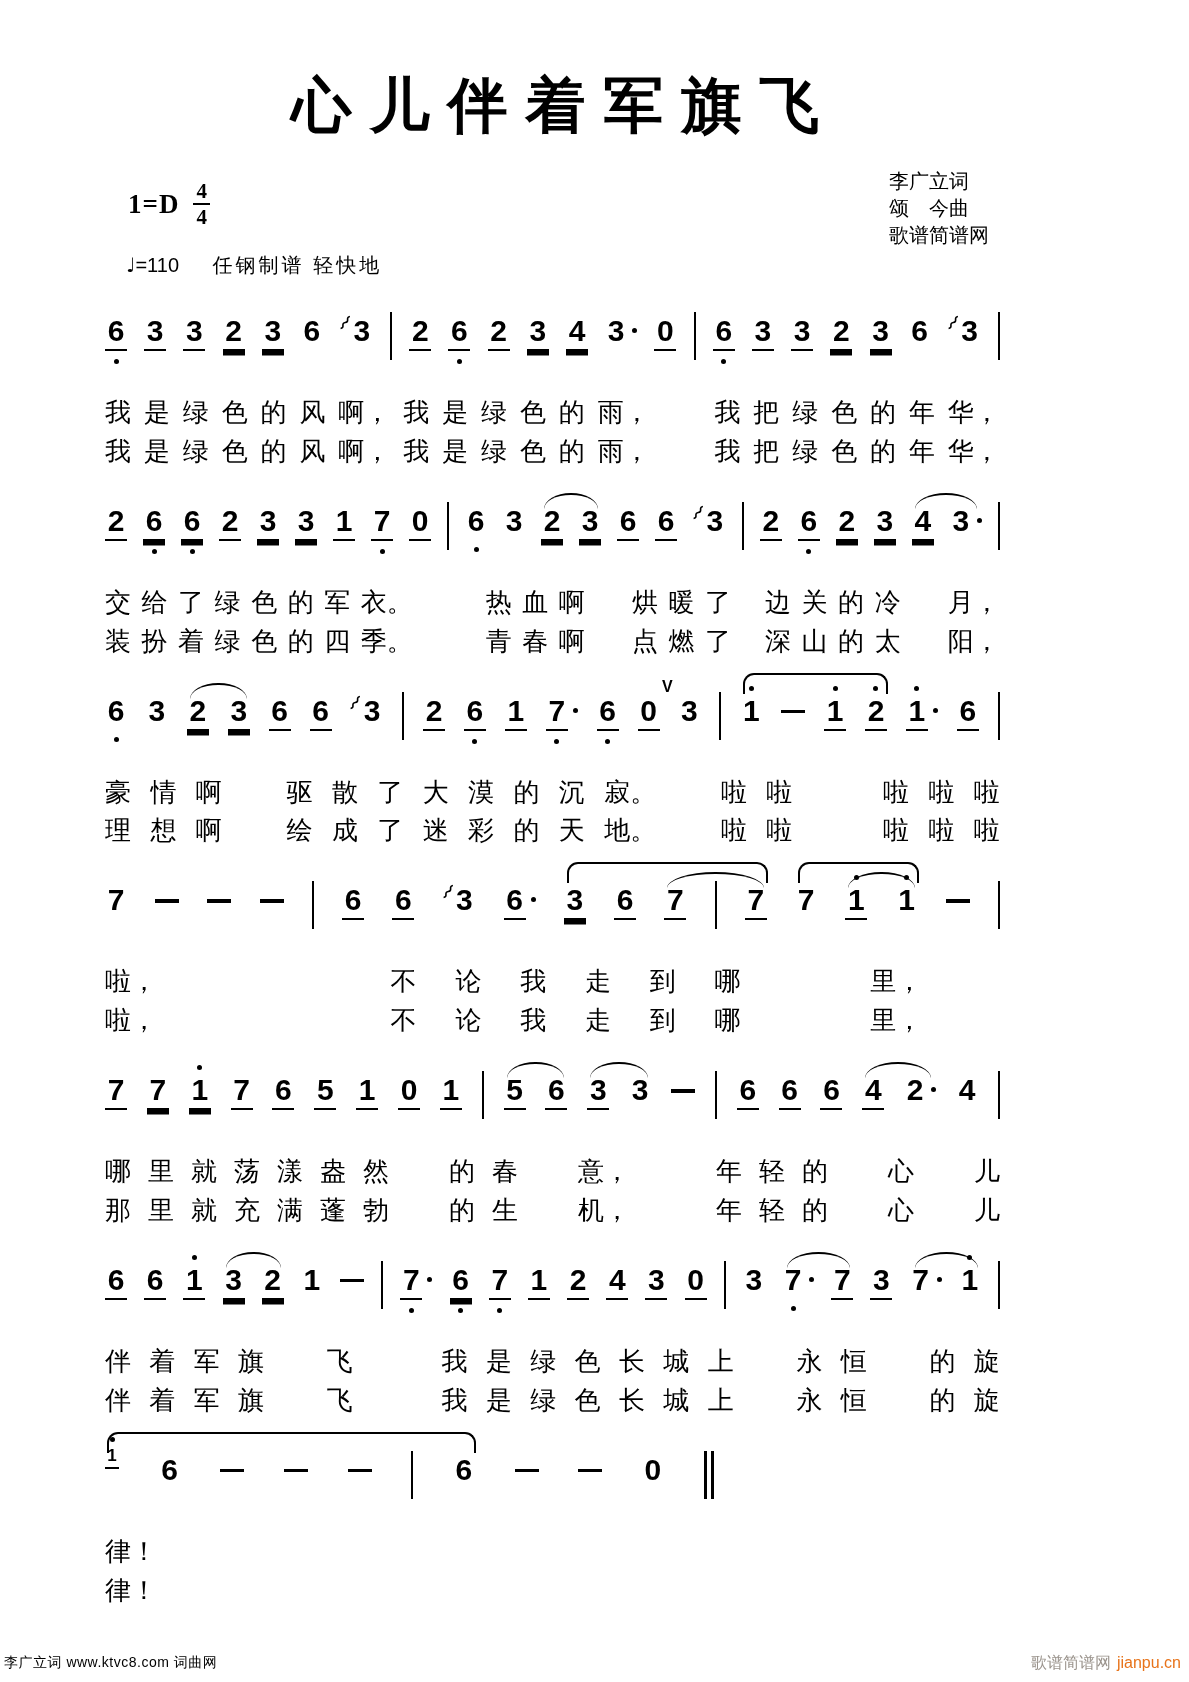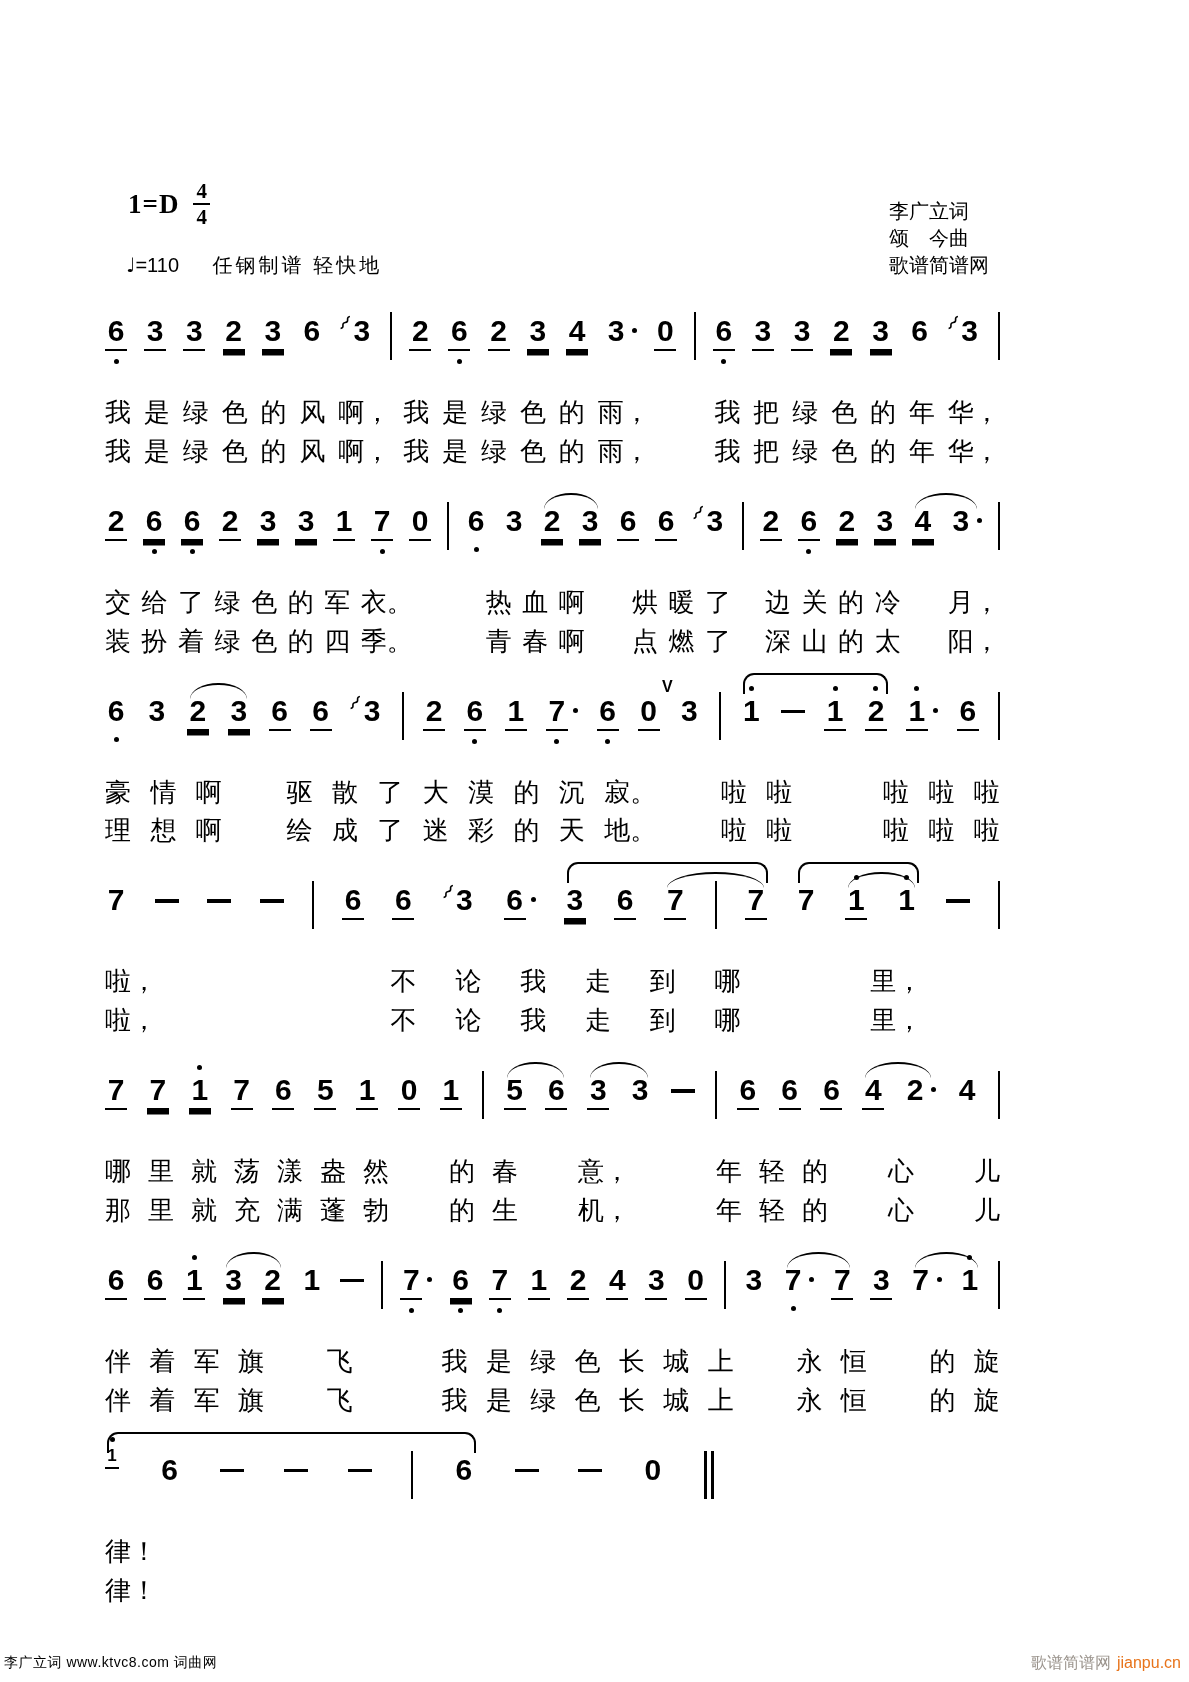--- a/index.html
+++ b/index.html
@@ -10,21 +10,21 @@
   .title{position:absolute;top:66px;left:0;right:60px;text-align:center;
          font-family:"Liberation Serif",serif;font-weight:bold;font-size:60px;
          letter-spacing:18px;white-space:nowrap;}
   .keyline{position:absolute;top:180px;left:128px;display:flex;align-items:center;
            font-family:"Liberation Serif",serif;font-size:27px;font-weight:bold;}
   .keysig{letter-spacing:1px;}
   .timesig{display:inline-flex;flex-direction:column;align-items:center;margin-left:14px;
            font-family:"Liberation Serif",serif;font-size:21px;font-weight:bold;line-height:1.05;}
   .ts-top{border-bottom:2px solid #000;padding:0 3px 1px;}
   .ts-bot{padding-top:1px;}
-  .credits{position:absolute;top:198px;right:200px;font-size:20px;line-height:27px;text-align:left;}
+  .credits{position:absolute;top:168px;right:200px;font-size:20px;line-height:27px;text-align:left;}
   .tempoline{position:absolute;top:252px;left:126px;font-size:20px;}
   .tempo-note{font-family:"DejaVu Sans",sans-serif;font-weight:bold;}
   .expression{margin-left:28px;letter-spacing:3px;}
 
   
   .score{position:absolute;top:292px;left:105px;width:895px;}
   .system{margin-bottom:15px;}
   .notes-row{position:relative;display:flex;justify-content:space-between;
              align-items:flex-start;height:70px;padding-top:24px;}
   .tok{position:relative;display:inline-block;text-align:center;white-space:nowrap;}
@@ -62,20 +62,21 @@
   
   .footer-left{position:absolute;left:4px;bottom:10px;font-size:14px;letter-spacing:0.5px;}
   .footer-right{position:absolute;right:8px;bottom:8px;font-size:16px;}
   .footer-right .site{margin-right:6px;margin-left:6px;}
 </style>
 </head>
 <body>
 
 <div class="page">
 
+  <div class="title">心儿伴着军旗飞</div>
 
   <div class="keyline">
     <span class="keysig">1=D</span>
     <span class="timesig">
       <span class="ts-top">4</span>
       <span class="ts-bot">4</span>
     </span>
   </div>
 
   <div class="credits">

